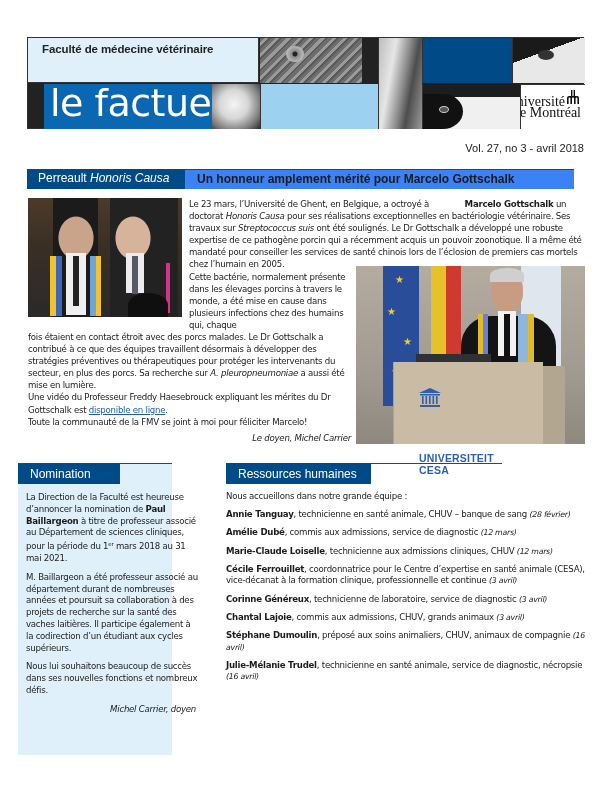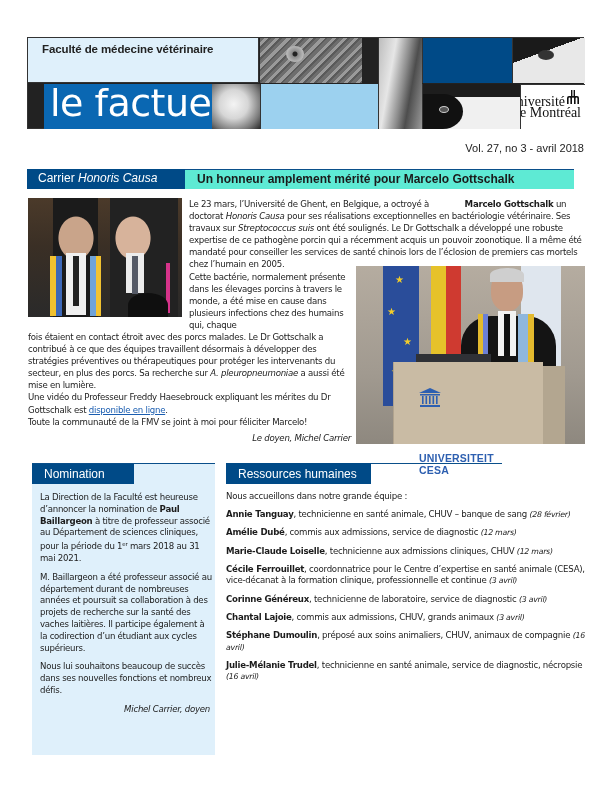--- a/index.html
+++ b/index.html
@@ -28,21 +28,21 @@
   .udem-text { position: absolute; right: 4px; top: 11px; font-family: "Liberation Serif", serif; font-size: 14px; line-height: 11px; color: #111; text-align: right; }
   .udem-logo { position: absolute; right: 5px; top: 5px; width: 14px; height: 14px; }
 
   
   .issue { position: absolute; right: 28px; top: 142px; font-size: 11px; color: #222; }
 
   
   .section-bar { position: absolute; left: 27px; top: 169px; width: 547px; height: 20px; }
   .sb-left { position: absolute; left: 0; top: 0; width: 158px; height: 20px; background: #004a87; color: #ffffff; font-size: 12px; padding: 2px 0 0 11px; }
   .sb-left i { font-style: italic; }
-  .sb-right { position: absolute; left: 158px; top: 0; width: 389px; height: 20px; background: #5eead4; border-top: 1px solid #0a4f8a; color: #1a1a1a; font-size: 12px; font-weight: bold; padding: 2px 0 0 12px; }
+  .sb-right { position: absolute; left: 158px; top: 0; width: 389px; height: 20px; background: #3b82f6; border-top: 1px solid #0a4f8a; color: #1a1a1a; font-size: 12px; font-weight: bold; padding: 2px 0 0 12px; }
 
   
   .photo1 { position: absolute; left: 28px; top: 198px; width: 154px; height: 119px;
     background:
       radial-gradient(ellipse 18px 22px at 48px 40px, #c9a48a 0 95%, transparent 100%),
       radial-gradient(ellipse 18px 22px at 105px 40px, #d7b39b 0 95%, transparent 100%),
       linear-gradient(90deg, transparent 0 25px, #1b1b1b 25px 70px, transparent 70px 82px, #222 82px 150px, transparent 150px),
       linear-gradient(180deg, #4b3a2a 0%, #3a2f25 40%, #2a2a2a 100%);
   }
   .photo1 .stole1 { position: absolute; left: 22px; top: 58px; width: 6px; height: 60px; background: #f2c230; }
@@ -81,21 +81,21 @@
   .article { position: absolute; font-family: "DejaVu Sans", sans-serif; font-size: 8.6px; line-height: 12.1px; color: #1c1c1c; letter-spacing: -0.25px; }
   .article b { font-weight: bold; margin-left: 33px; }
   .article i { font-style: italic; }
   .art-p1 { left: 189px; top: 198px; width: 397px; }
   .art-p2 { left: 189px; top: 271px; width: 162px; }
   .art-p3 { left: 28px; top: 331px; width: 323px; }
   .art-link { color: #1a5db0; text-decoration: underline; }
   .art-sign { position: absolute; left: 28px; top: 433px; width: 323px; text-align: right; font-family: "DejaVu Sans", sans-serif; font-size: 8.6px; font-style: italic; color: #1c1c1c; letter-spacing: -0.25px; }
 
   
-  .nomination { position: absolute; left: 32px; top: 463px; width: 183px; height: 292px; background: #dff0fb; border-top: 1px solid #0a4f8a; }
+  .nomination { position: absolute; left: 18px; top: 463px; width: 154px; height: 292px; background: #dff0fb; border-top: 1px solid #0a4f8a; }
   .nom-head { position: absolute; left: 0; top: 0; width: 102px; height: 20px; background: #004a87; color: #ffffff; font-size: 12px; padding: 3px 0 0 12px; }
   .nom-body { position: absolute; left: 8px; top: 28px; width: 172px; font-family: "DejaVu Sans", sans-serif; font-size: 8.6px; line-height: 11.8px; color: #1c1c1c; letter-spacing: -0.25px; }
   .nom-body p { margin-bottom: 7px; }
   .nom-body sup { font-size: 5.5px; vertical-align: 3px; }
   .nom-sign { text-align: right; font-style: italic; padding-right: 2px; }
 
   
   .rh-line { position: absolute; left: 226px; top: 463px; width: 276px; height: 1px; background: #0a4f8a; }
   .rh-head { position: absolute; left: 226px; top: 463px; width: 145px; height: 21px; background: #004a87; color: #ffffff; font-size: 12px; padding: 4px 0 0 12px; }
   .rh-body { position: absolute; left: 226px; top: 491px; width: 362px; font-family: "DejaVu Sans", sans-serif; font-size: 8.6px; line-height: 11.6px; color: #1c1c1c; letter-spacing: -0.25px; }
@@ -136,21 +136,21 @@
     <div class="udem-text">
       <div style="padding-right:16px">Université</div>
       <div>de Montréal</div>
     </div>
   </div>
 </div>
 
 <div class="issue">Vol. 27, no 3 - avril 2018</div>
 
 <div class="section-bar">
-  <div class="sb-left"><span>Carrier </span><i>Honoris Causa</i></div>
+  <div class="sb-left"><span>Perreault </span><i>Honoris Causa</i></div>
   <div class="sb-right">Un honneur amplement mérité pour Marcelo Gottschalk</div>
 </div>
 
 <div class="photo1">
   <div class="shirt1"></div>
     <div class="tie1"></div>
   <div class="stole1"></div>
     <div class="stole2"></div>
     <div class="stole3"></div>
     <div class="stole4"></div>

